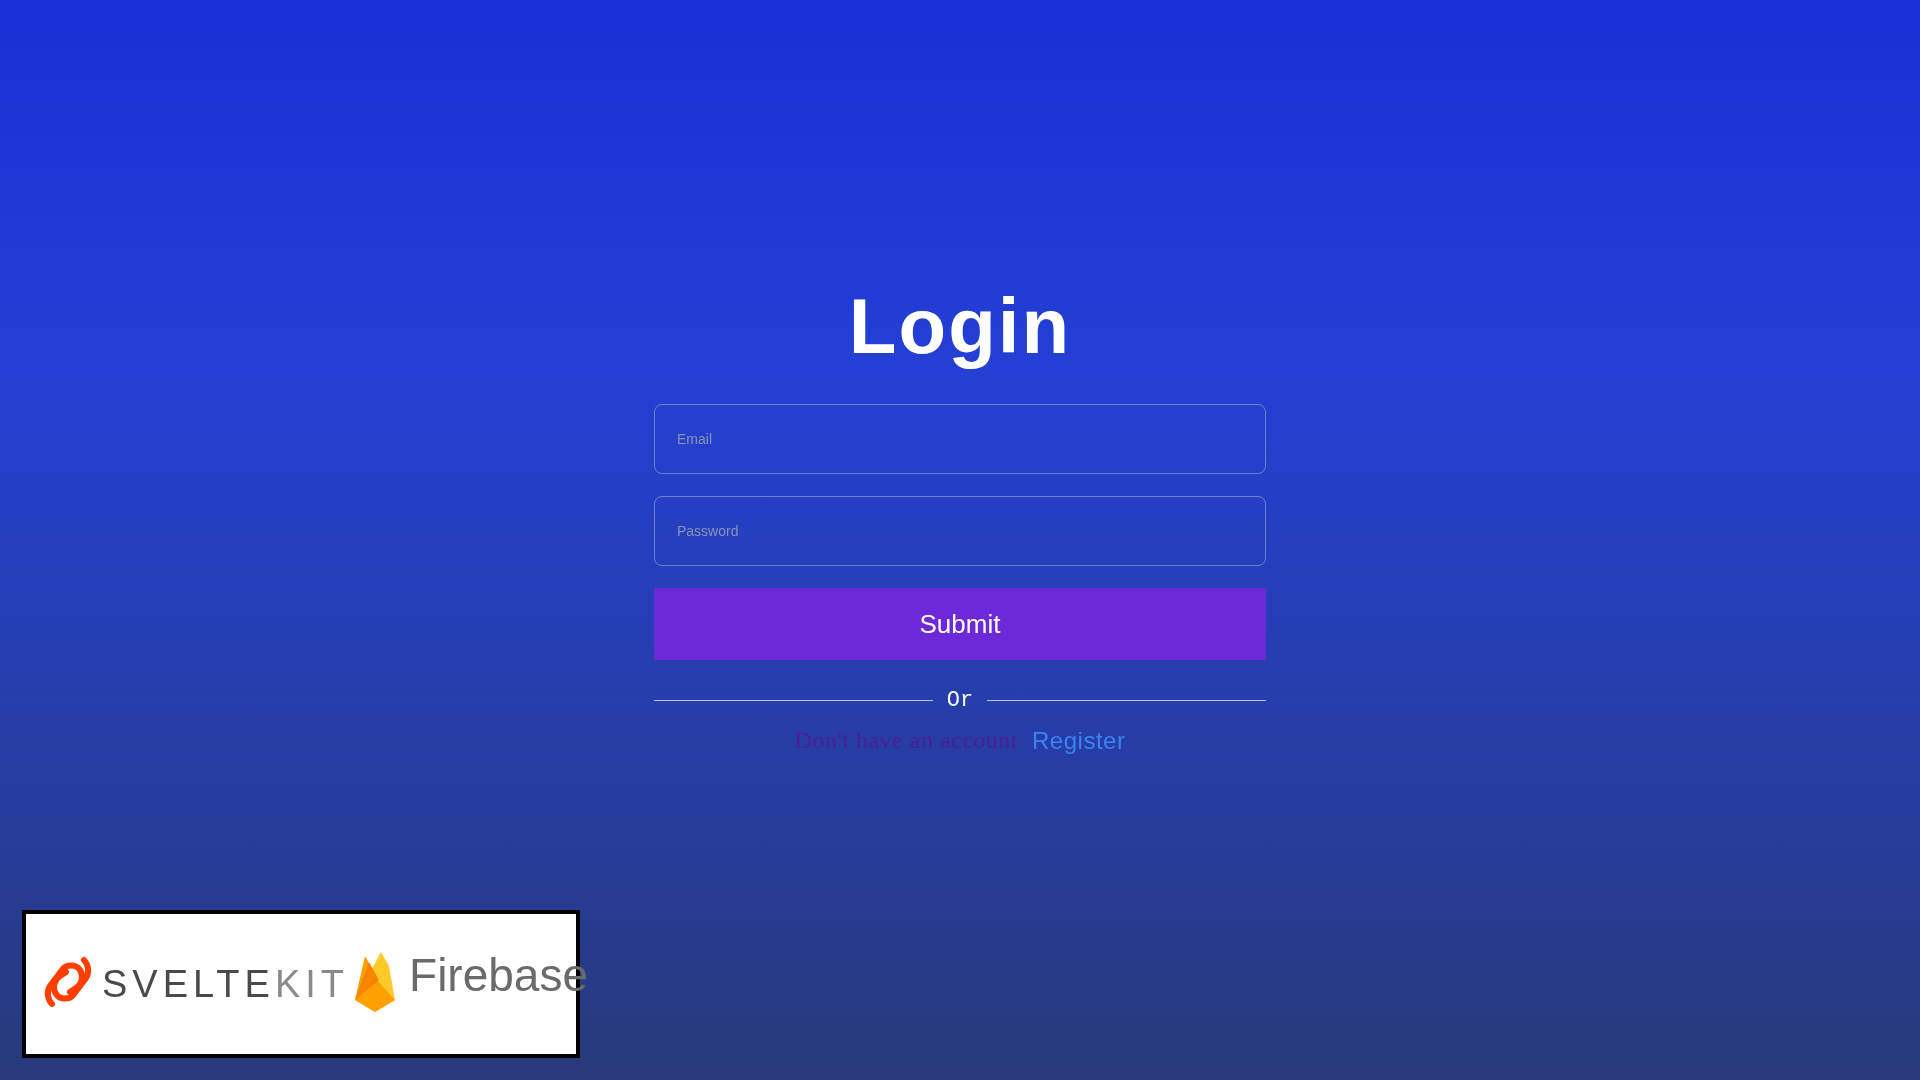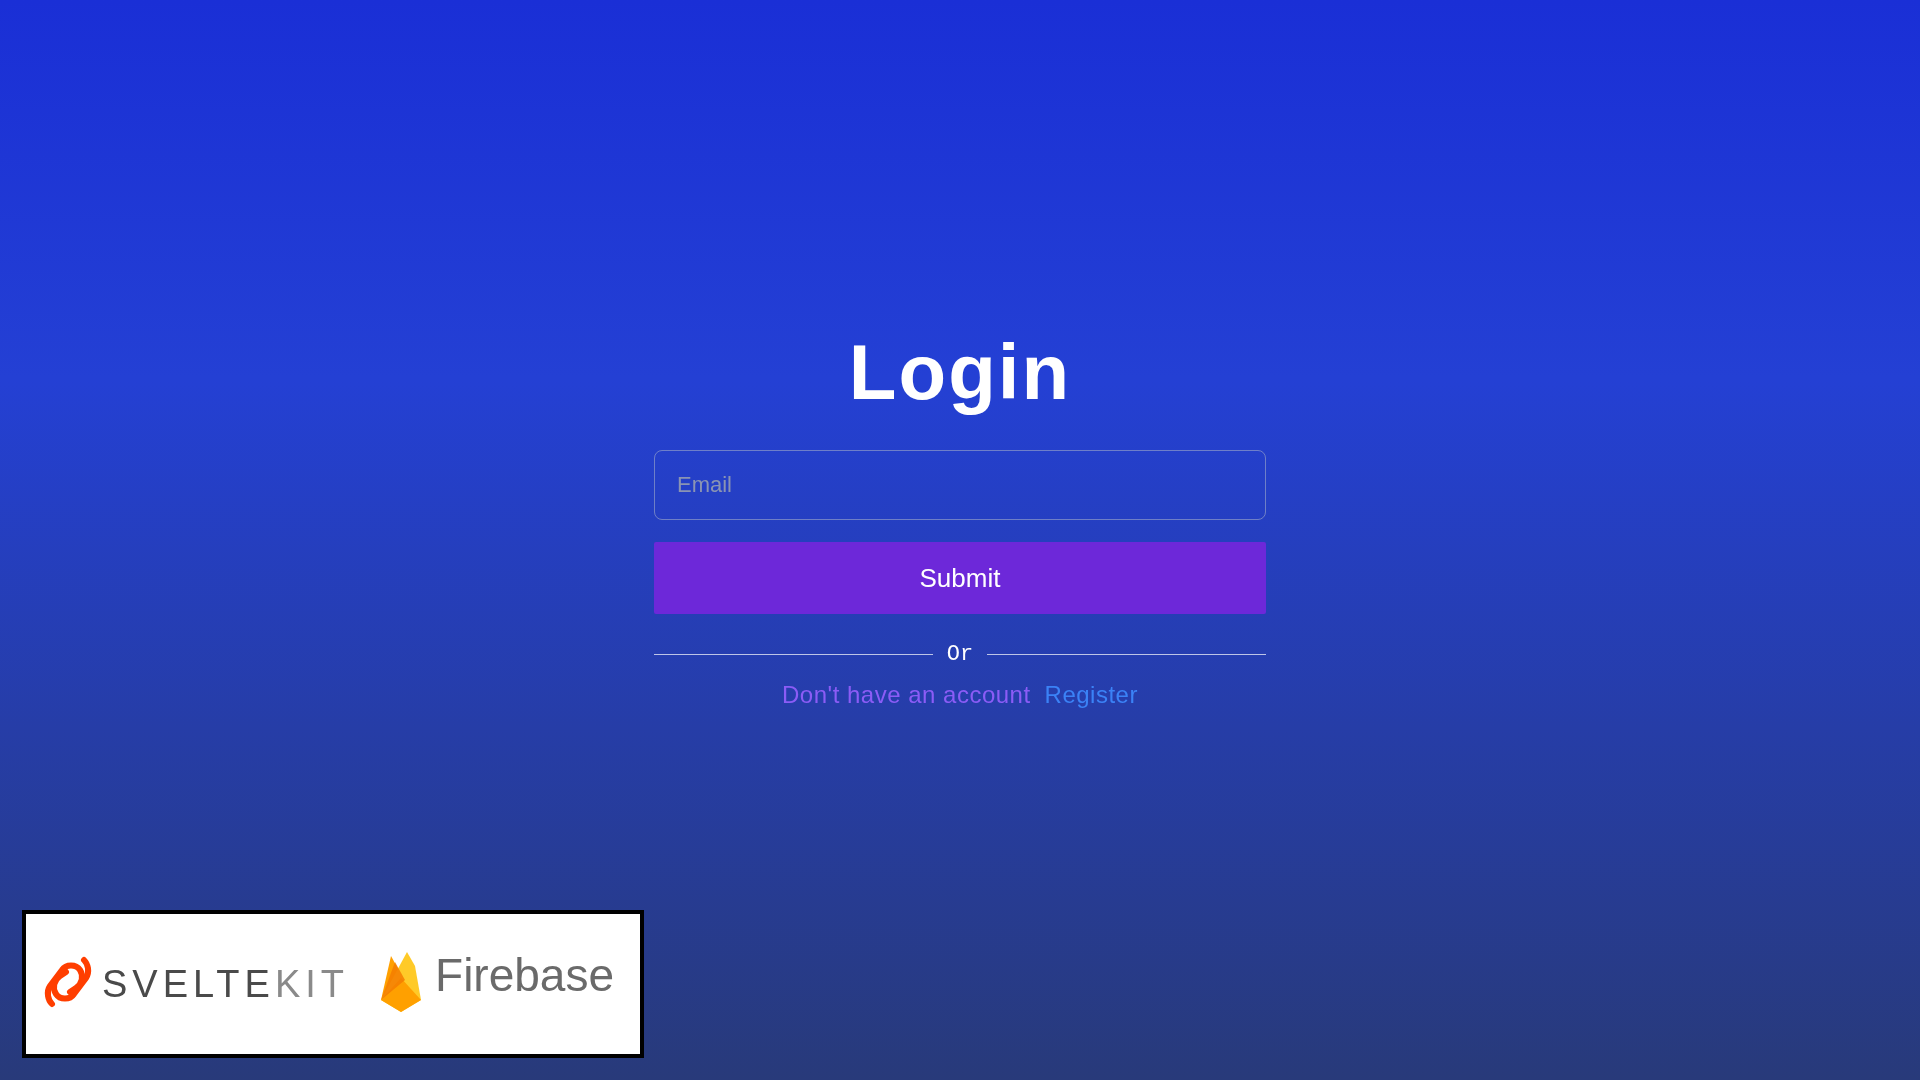--- a/index.html
+++ b/index.html
@@ -34,21 +34,21 @@
     font-family: "Arial Black", "Impact", sans-serif;
     font-stretch: condensed;
   }
   .input-field {
     width: 100%;
     height: 70px;
     background: transparent;
     border: 1.5px solid rgba(160, 170, 200, 0.6);
     border-radius: 8px;
     padding: 0 22px;
-    font-size: 22px;
+    font-size: 14px;
     color: #ffffff;
     margin-bottom: 22px;
     outline: none;
   }
   .input-field::placeholder {
     color: #8a94b3;
   }
   .submit-btn {
     width: 100%;
     height: 72px;
@@ -77,43 +77,42 @@
     font-size: 22px;
     padding: 0 14px;
     font-family: Liberation Mono, monospace;
   }
   .register-row {
     display: flex;
     gap: 14px;
     font-size: 24px;
   }
   .register-prompt {
-    color: #8b5cf6;
-    font-family: Liberation Sans, sans-serif;
+    color: #4c1d95;
+    font-family: Liberation Serif, serif;
     letter-spacing: 0.5px;
   }
   .register-link {
     color: #3b82f6;
     cursor: pointer;
     font-family: "Arial", sans-serif;
     letter-spacing: 0.5px;
   }
 
   .tech-badge {
     position: absolute;
     left: 22px;
     bottom: 22px;
-    width: 622px;
+    width: 558px;
     height: 148px;
     background: #ffffff;
     border: 4px solid #000000;
     display: flex;
     align-items: center;
     padding: 0 18px;
-    gap: 26px;
   }
   .sveltekit-block {
     display: flex;
     align-items: center;
     gap: 10px;
   }
   .sveltekit-text {
     font-size: 38px;
     letter-spacing: 5px;
     color: #4a4a4a;
@@ -139,20 +138,21 @@
   }
 </style>
 </head>
 <body>
 
 <div class="login-container">
   <h1 class="login-title">Login</h1>
 
   <input type="email" class="input-field" placeholder="Email" style="">
 
+  <input type="password" class="input-field" placeholder="Password" style="">
 
   <button class="submit-btn">Submit</button>
 
   <div class="divider-row">
     <div class="divider-line"></div>
     <span class="divider-text">Or</span>
     <div class="divider-line"></div>
   </div>
 
   <div class="register-row">

